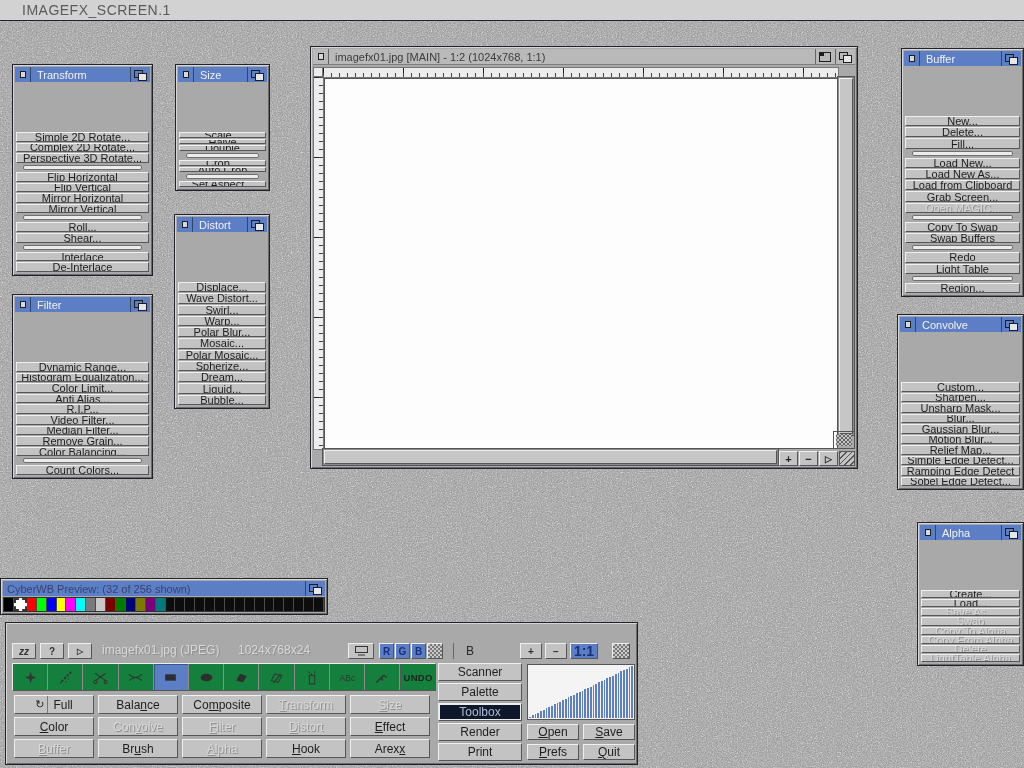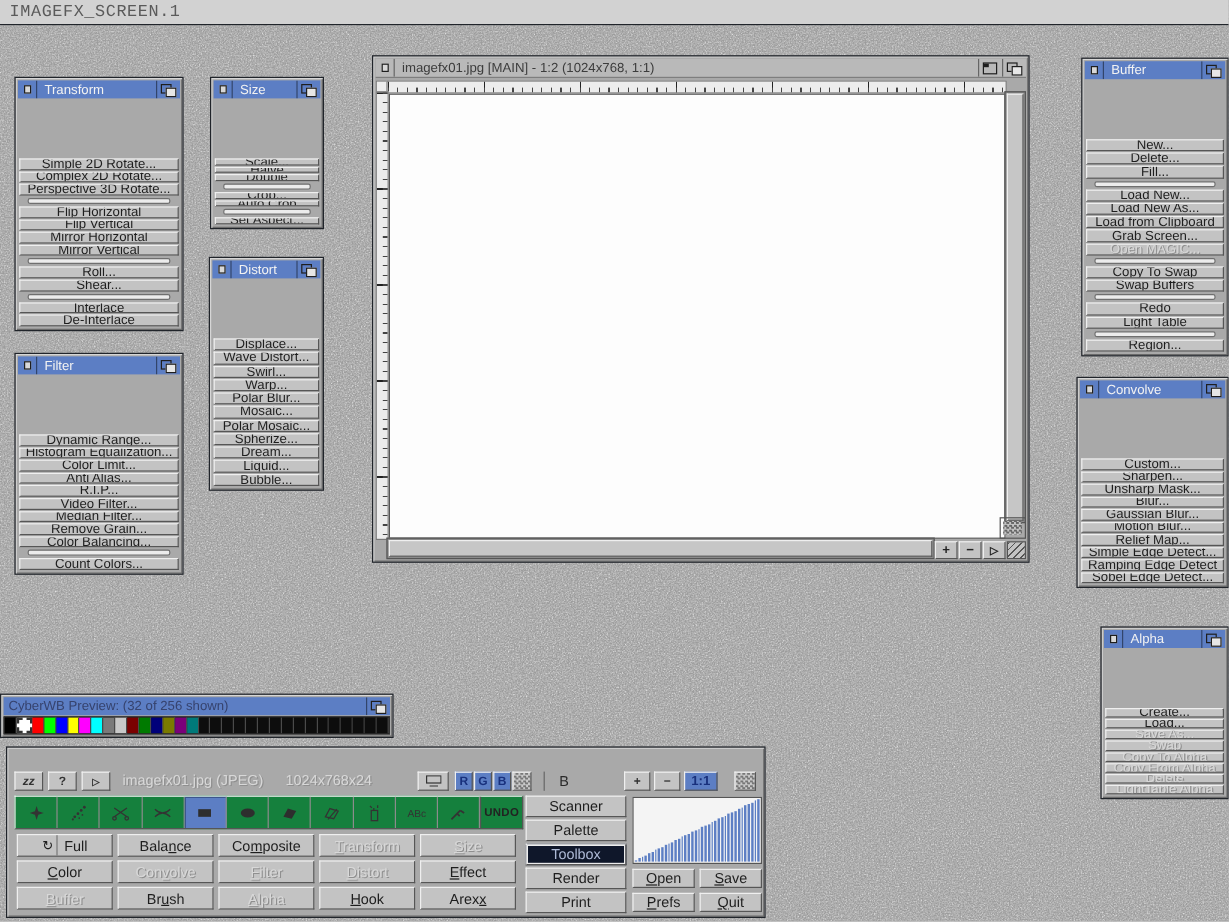--- a/index.html
+++ b/index.html
@@ -2,21 +2,21 @@
 <html><head>
 <meta charset="utf-8">
 <style>
   html,body{margin:0;padding:0;}
   #screen{position:relative;width:1024px;height:768px;background:#9c9c9c;overflow:hidden;
     font-family:"Liberation Sans",sans-serif;-webkit-font-smoothing:antialiased;}
   .tex{position:absolute;left:0;top:0;z-index:0;}
   
   #topbar{position:absolute;left:0;top:0;width:1024px;height:20px;background:#d2d2d2;
     border-bottom:1px solid #20242a;z-index:3;display:flex;align-items:center;}
-  #topbar .ttl{color:#5a5a5a;font-size:14px;margin-left:8px;letter-spacing:.5px;font-family:Liberation Mono, monospace;}
+  #topbar .ttl{color:#5a5a5a;font-size:14px;margin-left:22px;letter-spacing:.5px;}
   
   .win{position:absolute;background:#a9a9a9;border:1px solid #20242a;
     box-shadow:inset 1px 1px 0 #d6d6d6, inset -1px -1px 0 #6a6a6a;z-index:2;}
   .ptitle,.wtitle{height:15px;display:flex;align-items:center;margin:2px 2px 1px 2px;
     font-size:11px;overflow:hidden;white-space:nowrap;}
   .ptitle{background:#5c7ec4;color:#f2f2f2;}
   .wtitle{background:#b9b9b9;color:#3c3c3c;border-bottom:1px solid #7e7e7e;}
   .wtitle.tall{height:17px;font-size:12px;}
   .gclose{width:15px;height:100%;border-right:1px solid rgba(0,0,0,.45);position:relative;flex:none;}
   .gclose::after{content:'';position:absolute;left:5px;top:4px;width:4px;height:5px;
@@ -352,21 +352,21 @@
             <line x1="3" y1="9" x2="10" y2="9" stroke="#333"></line>
           </svg>
       </div>
       <div class="mbtn bluebtn" style="width:15px;margin-left:5px">R</div>
       <div class="mbtn bluebtn" style="width:15px;margin-left:1px">G</div>
       <div class="mbtn bluebtn" style="width:15px;margin-left:1px">B</div>
       <div class="mbtn dith" style="width:16px;margin-left:1px"></div>
       <div class="blabel" style="margin-left:10px">B</div>
       <div class="mbtn" style="width:22px;margin-left:auto">+</div>
       <div class="mbtn" style="width:22px;margin-left:3px">−</div>
-      <div class="mbtn bluebtn" style="width:28px;margin-left:3px;font-size:11px">1:1</div>
+      <div class="mbtn bluebtn" style="width:28px;margin-left:3px;font-size:14px">1:1</div>
       <div class="mbtn dith" style="width:18px;margin-left:14px;margin-right:5px"></div>
     </div>
     <div id="tools">
         <div class="tcell">
           <svg viewBox="0 0 16 16">
             <path d="M8 2.5 9.3 6.7 13.5 8 9.3 9.3 8 13.5 6.7 9.3 2.5 8 6.7 6.7Z" fill="#333"></path>
           </svg>
         </div>
         <div class="tcell">
           <svg viewBox="0 0 16 16" fill="#333">

